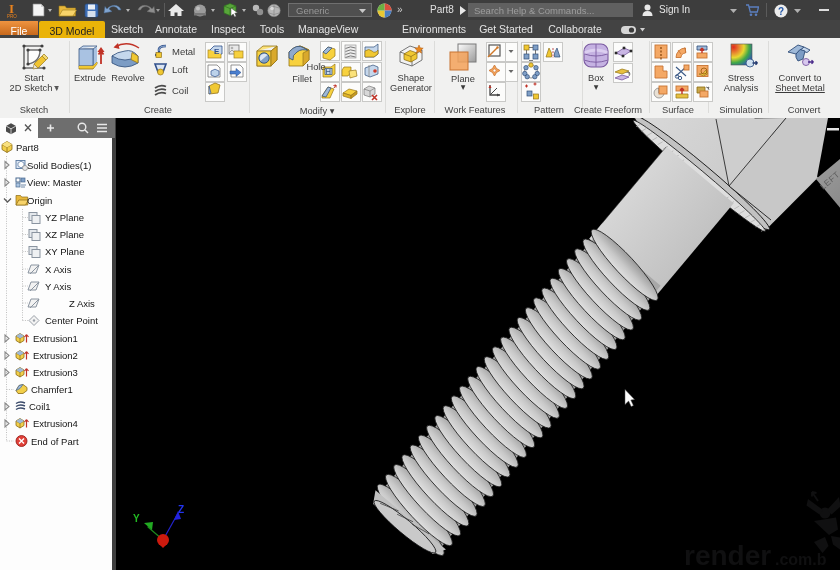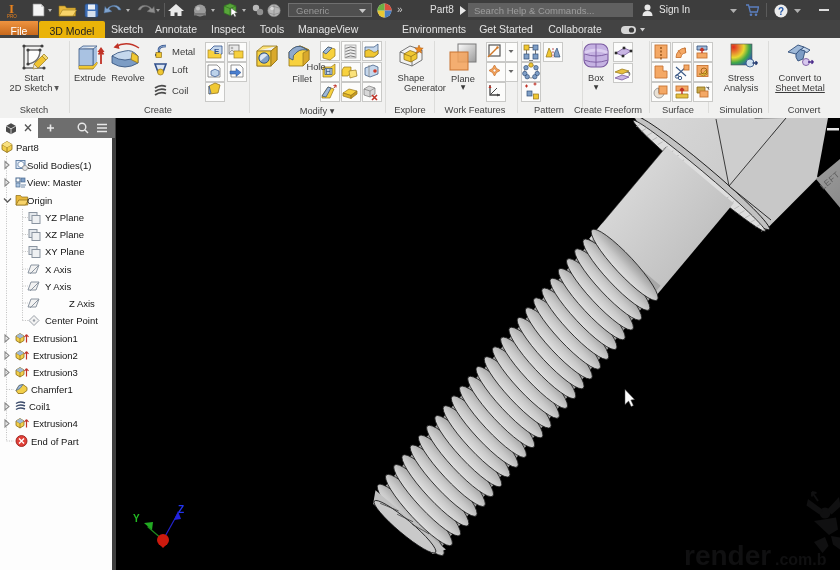--- a/index.html
+++ b/index.html
@@ -353,21 +353,21 @@
       <circle cx="806" cy="24" r="3.5" fill="#d8c8ee" stroke="#7a5aa0" stroke-width="0.9"></circle>
       <path d="M808 24 l5.5 0 m0 0 l-2-1.8 m2 1.8 l-2 1.8" stroke="#4a2a8a" stroke-width="1.3" fill="none"></path>
     </svg>
     <div class="blabel" style="left:34px;top:36px;transform:translateX(-50%);white-space:nowrap;">Start</div>
     <div class="blabel" style="left:34px;top:45.5px;transform:translateX(-50%);white-space:nowrap;">2D Sketch <span style="font-size:7px;color:#555;">▾</span></div>
     <div class="blabel" style="left:90px;top:36px;transform:translateX(-50%);white-space:nowrap;">Extrude</div>
     <div class="blabel" style="left:128px;top:36px;transform:translateX(-50%);white-space:nowrap;">Revolve</div>
     <div class="blabel" style="left:269px;top:25px;transform:translateX(-50%);white-space:nowrap;margin-left:47px;">Hole</div>
     <div class="blabel" style="left:302px;top:36.5px;transform:translateX(-50%);white-space:nowrap;">Fillet</div>
     <div class="blabel" style="left:411px;top:36px;transform:translateX(-50%);white-space:nowrap;">Shape</div>
-    <div class="blabel" style="left:411px;top:45.5px;transform:translateX(-50%);white-space:nowrap;padding-left:28px;">Generator</div>
+    <div class="blabel" style="left:411px;top:45.5px;transform:translateX(-50%);white-space:nowrap;">Generator</div>
     <div class="blabel" style="left:463px;top:37px;transform:translateX(-50%);white-space:nowrap;">Plane</div>
     <div class="blabel" style="left:463px;top:45px;transform:translateX(-50%);white-space:nowrap;">▾</div>
     <div class="blabel" style="left:596px;top:36px;transform:translateX(-50%);white-space:nowrap;">Box</div>
     <div class="blabel" style="left:596px;top:44.5px;transform:translateX(-50%);white-space:nowrap;">▾</div>
     <div class="blabel" style="left:741px;top:36px;transform:translateX(-50%);white-space:nowrap;">Stress</div>
     <div class="blabel" style="left:741px;top:45.5px;transform:translateX(-50%);white-space:nowrap;">Analysis</div>
     <div class="blabel" style="left:800px;top:36px;transform:translateX(-50%);white-space:nowrap;">Convert to</div>
     <div class="blabel" style="left:800px;top:45.5px;transform:translateX(-50%);white-space:nowrap;text-decoration:underline;">Sheet Metal</div>
     <div class="slabel" style="left:172px;top:7.5px;">Metal</div>
     <div class="slabel" style="left:172px;top:25.5px;">Loft</div>

